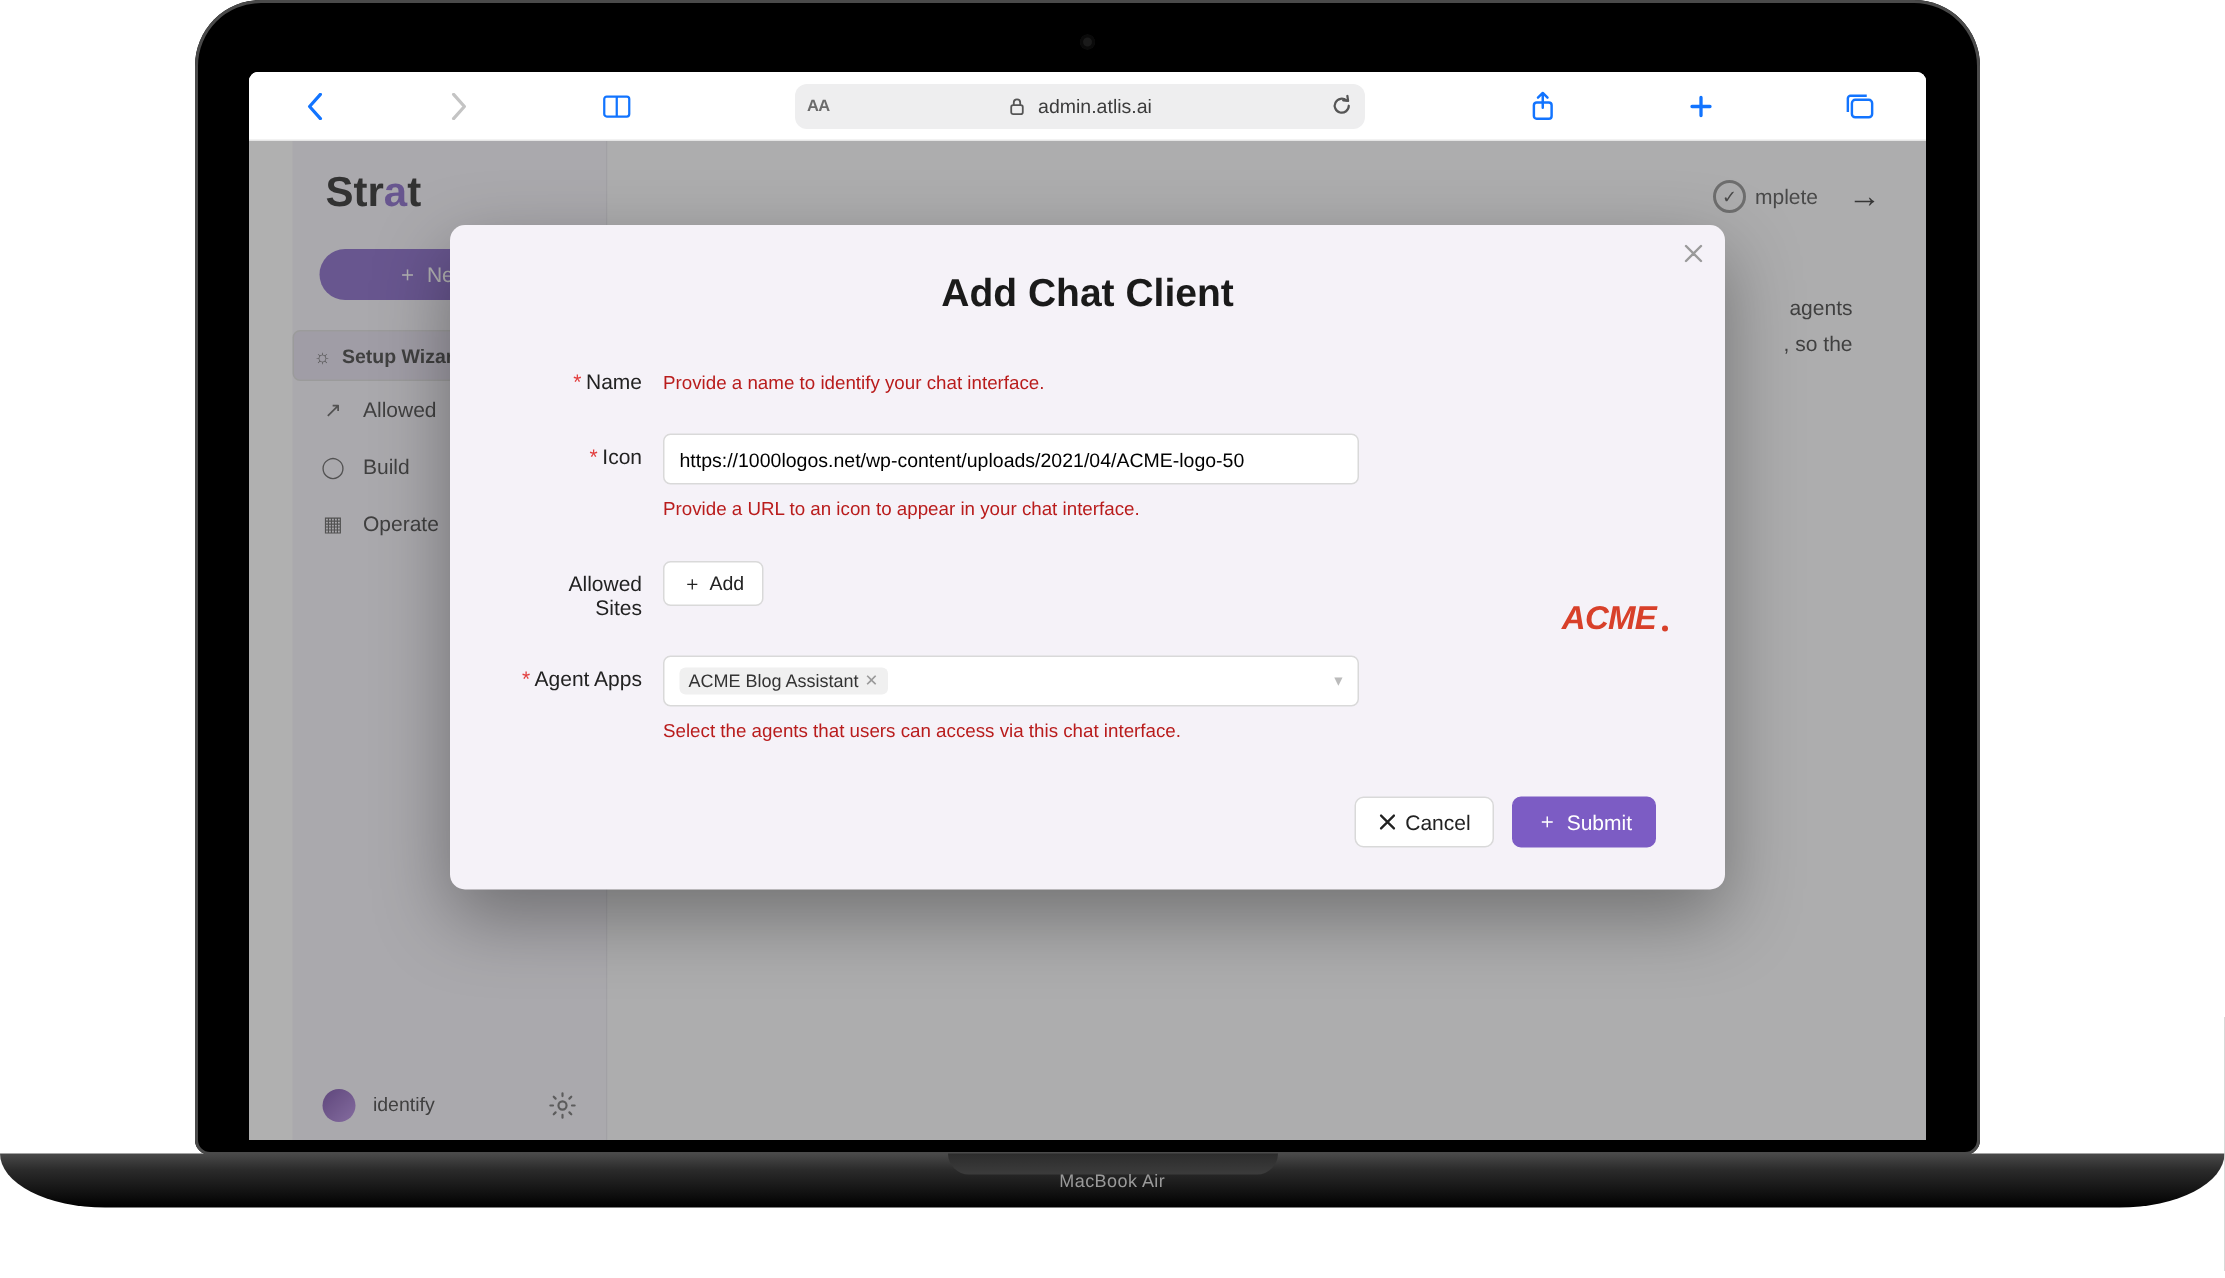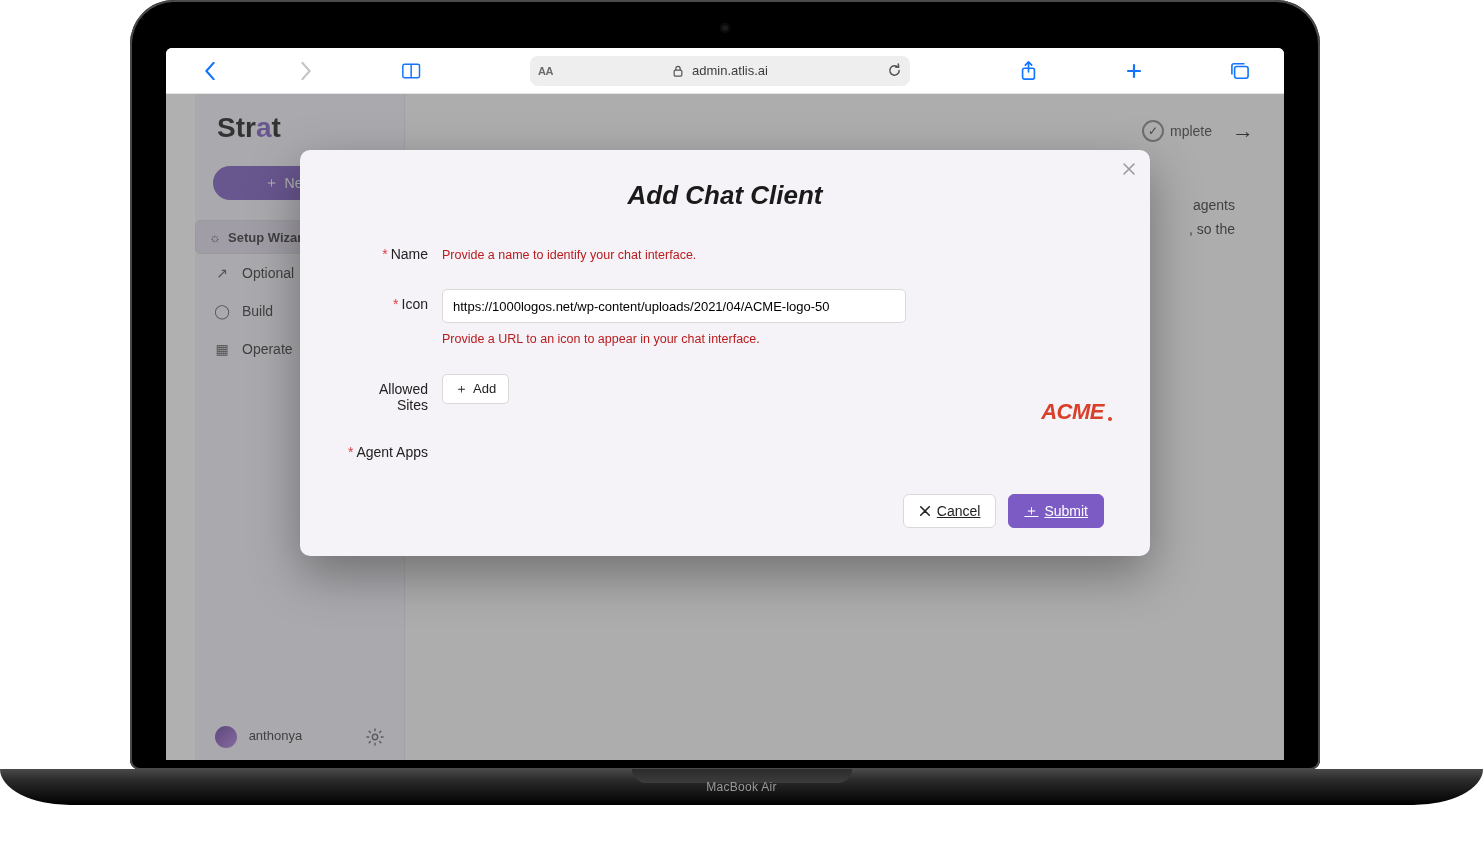--- a/index.html
+++ b/index.html
@@ -168,21 +168,20 @@
     z-index:10;
     padding:30px 46px 28px;
   }
   .modal-close {
     position:absolute; right:14px; top:12px;
     color:#9a9a9a; font-size:18px; cursor:pointer;
   }
   .modal-title {
     text-align:center; font-size:26px; font-weight:800; color:#1a1a1a;
     margin-bottom:28px;
-    font-style:italic;
   }
   .modal-body { display:flex; gap:30px; align-items:flex-start;}
   .form { width:560px; }
   .preview { flex:1; display:flex; justify-content:flex-end; padding-top:160px;}
   .acme-logo {
     font-family: "Arial Black", Arial, sans-serif;
     font-style:italic;
     font-weight:900;
     font-size:22px;
     color:#d8402a;
@@ -224,21 +223,21 @@
     font-size:13px; color:#222;
   }
 
   .modal-footer {
     display:flex; justify-content:flex-end; gap:12px; margin-top:10px;
   }
   .btn {
     height:34px; padding:0 15px; border-radius:6px;
     display:inline-flex; align-items:center; gap:6px;
     font-size:14px; cursor:pointer;
-    border:1px solid #d9d9d9; background:#fff; color:#222;text-decoration:underline;
+    border:1px solid #d9d9d9; background:#fff; color:#222;
   }
   .btn.primary {
     background:#7c5cc4; border-color:#7c5cc4; color:#fff;
   }
 
   svg { display:block; }
 </style>
 </head>
 <body>
 
@@ -312,34 +311,34 @@
         <div class="new-chat">
           <span>＋</span>
           <span>New Ch</span>
         </div>
         <div class="nav-item sel">
           <span class="nav-icon">☼</span>
           <span>Setup Wizard</span>
         </div>
         <div class="nav-item">
           <span class="nav-icon">↗</span>
-          <span>Optional</span>
+          <span>Allowed</span>
         </div>
         <div class="nav-item">
           <span class="nav-icon">◯</span>
           <span>Build</span>
         </div>
         <div class="nav-item">
           <span class="nav-icon">▦</span>
           <span>Operate</span>
         </div>
         <div class="sidebar-bottom">
           <span>
             <span class="avatar-s"></span>
-            <span>anthonya</span>
+            <span>identify</span>
           </span>
           <span style="color:#666;">
             <svg width="18" height="18" viewBox="0 0 20 20">
                 <circle cx="10" cy="10" r="3" fill="none" stroke="currentColor" stroke-width="1.6"></circle>
                 <path d="M10 1v2M10 17v2M1 10h2M17 10h2M3.5 3.5l1.4 1.4M15.1 15.1l1.4 1.4M3.5 16.5l1.4-1.4M15.1 4.9l1.4-1.4" stroke="currentColor" stroke-width="1.6" stroke-linecap="round"></path>
               </svg>
           </span>
         </div>
       </div>
 
@@ -392,20 +391,30 @@
               <div class="ctrl">
                 <button class="add-btn">
                   <span>＋</span>
                   <span>Add</span>
                 </button>
               </div>
             </div>
 
             <div class="row">
               <div class="lbl"><span class="req">*</span><span>Agent Apps</span></div>
+              <div class="ctrl">
+                <div class="sel">
+                  <span class="tag">
+                    <span>ACME Blog Assistant</span>
+                    <span class="x">✕</span>
+                  </span>
+                  <span class="sel-caret">▾</span>
+                </div>
+                <div class="help">Select the agents that users can access via this chat interface.</div>
+              </div>
             </div>
 
           </div>
 
           <div class="preview">
             <span class="acme-logo">ACME</span>
           </div>
         </div>
 
         <div class="modal-footer">

